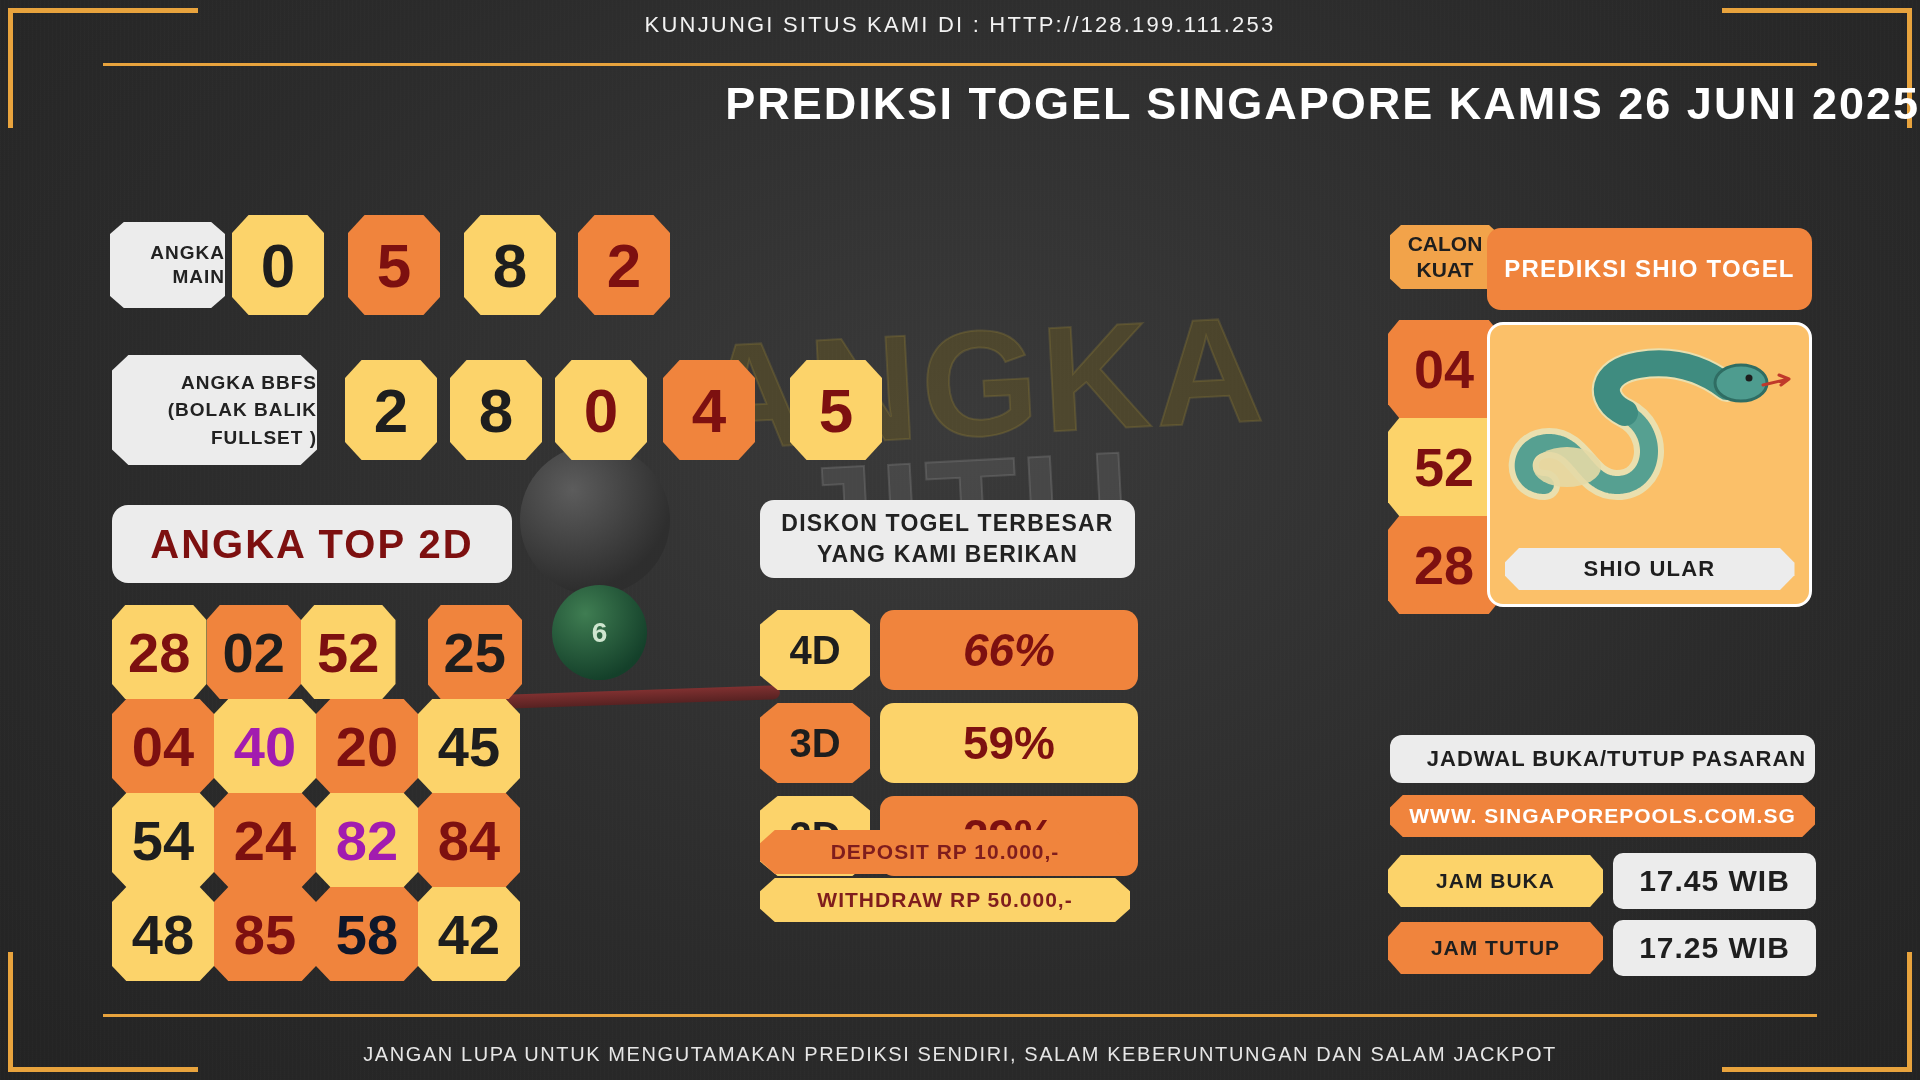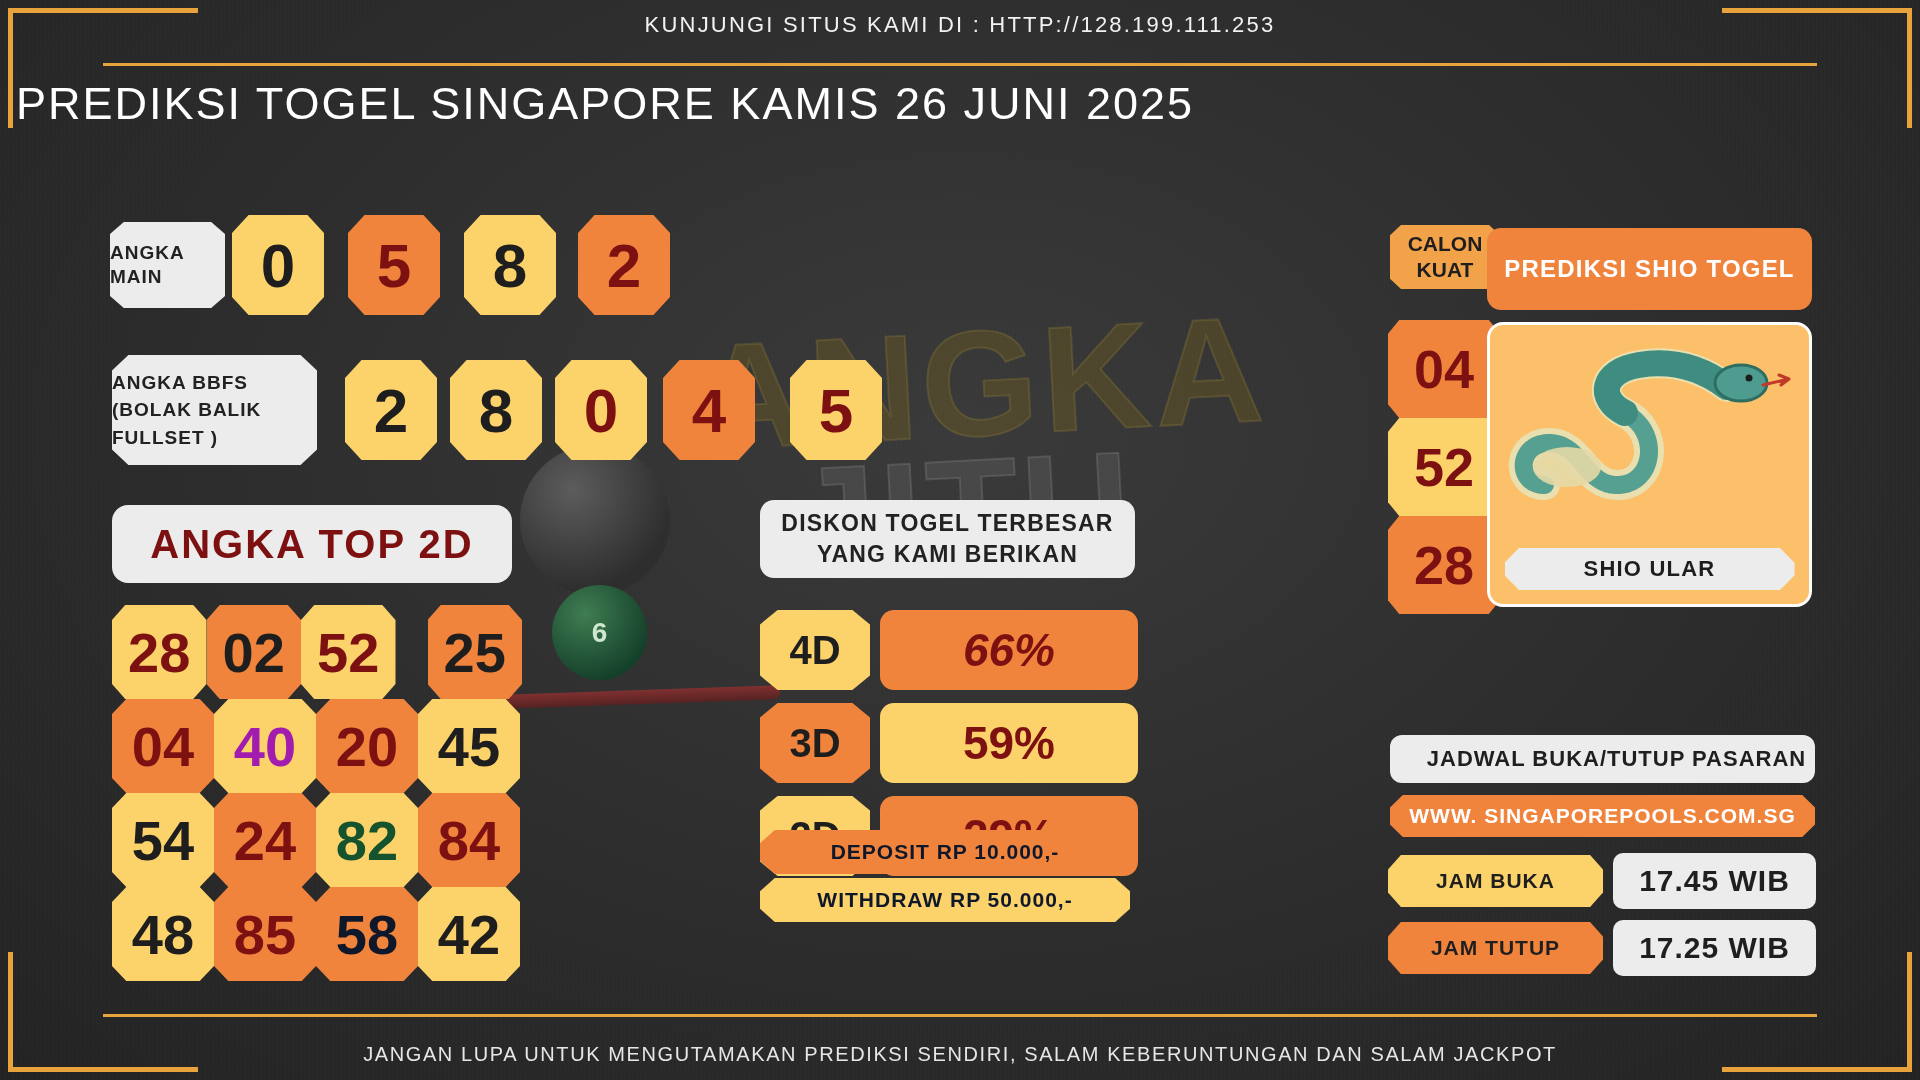--- a/index.html
+++ b/index.html
@@ -50,22 +50,22 @@
     color: #f2f2f2; font-size: 22px; letter-spacing: 2.2px;
     font-weight: 400;
   }
   .footer-note {
     position: absolute; bottom: 14px; left: 0; right: 0;
     text-align: center;
     color: #e6e6e6; font-size: 20px; letter-spacing: 1.6px;
   }
   .main-title {
     position: absolute; top: 78px; left: 0; right: 0;
-    text-align: left;
-    color: #ffffff; font-size: 45px; font-weight: 400; letter-spacing: 2px; padding-left: 16px;
+    text-align: right;
+    color: #ffffff; font-size: 45px; font-weight: 700; letter-spacing: 2px; padding-left: 16px;
   }
 
   
   .watermark {
     position: absolute; left: 700px; top: 320px;
     font-size: 150px; font-weight: 800; letter-spacing: 4px;
     color: rgba(120,100,30,0.35);
     -webkit-text-stroke: 2px rgba(160,140,60,0.25);
     line-height: 0.85;
     transform: rotate(-3deg);
@@ -102,21 +102,21 @@
   .oct {
     
     clip-path: polygon(18% 0%, 82% 0%, 100% 18%, 100% 82%, 82% 100%, 18% 100%, 0% 82%, 0% 18%);
     display: flex; align-items: center; justify-content: center;
     font-weight: 700;
   }
   .label-pill {
     background: #ececec;
     border-radius: 12px;
     display: flex; align-items: center; justify-content: center;
-    text-align: left;
+    text-align: right;
     color: #222;
     font-weight: 700;
   }
 
   
   .abs { position: absolute; }
 
   
   #angka-main-label { left: 110px; top: 222px; width: 115px; height: 86px; font-size: 19px; letter-spacing: 1px; line-height: 1.25;
     clip-path: polygon(12% 0%, 88% 0%, 100% 14%, 100% 86%, 88% 100%, 12% 100%, 0% 86%, 0% 14%);}
@@ -156,21 +156,21 @@
   }
   .dsk-val {
     margin-left: 10px;
     width: 258px; height: 80px; font-size: 46px; font-weight: 700; color: #7d1010;
     display: flex; align-items: center; justify-content: center;
     border-radius: 14px;
   }
   .dw-pill {
     position: absolute; left: 760px; width: 370px; height: 44px;
     display: flex; align-items: center; justify-content: center;
-    font-size: 21px; font-weight: 700; color: #0f172a; letter-spacing: 1px;
+    font-size: 21px; font-weight: 700; color: #7f1d1d; letter-spacing: 1px;
     clip-path: polygon(4% 0%, 96% 0%, 100% 30%, 100% 70%, 96% 100%, 4% 100%, 0% 70%, 0% 30%);
   }
 
   
   #calon-kuat-label {
     left: 1390px; top: 225px; width: 110px; height: 64px;
     background: #f2a34a; color: #1e1e1e; font-size: 21px; font-weight: 700;
     display: flex; align-items: center; justify-content: center; text-align: center; line-height: 1.25;
     clip-path: polygon(10% 0%, 90% 0%, 100% 16%, 100% 84%, 90% 100%, 10% 100%, 0% 84%, 0% 16%);
   }
@@ -290,21 +290,21 @@
       </div>
       <div class="row">
         <div class="cell" style="background: rgb(240, 132, 61); color: rgb(125, 16, 16);">04</div>
         <div class="cell" style="background: rgb(252, 211, 106); color: #a21caf;">40</div>
         <div class="cell" style="background: rgb(240, 132, 61); color: rgb(125, 16, 16);">20</div>
         <div class="cell" style="background: rgb(252, 211, 106); color: rgb(30, 30, 30);">45</div>
       </div>
       <div class="row">
         <div class="cell" style="background: rgb(252, 211, 106); color: rgb(30, 30, 30);">54</div>
         <div class="cell" style="background: rgb(240, 132, 61); color: rgb(125, 16, 16);">24</div>
-        <div class="cell" style="background: rgb(252, 211, 106); color: #14532d;">82</div>
+        <div class="cell" style="background: rgb(252, 211, 106); color: #a21caf;">82</div>
         <div class="cell" style="background: rgb(240, 132, 61); color: rgb(125, 16, 16);">84</div>
       </div>
       <div class="row">
         <div class="cell" style="background: rgb(252, 211, 106); color: rgb(30, 30, 30);">48</div>
         <div class="cell" style="background: rgb(240, 132, 61); color: rgb(125, 16, 16);">85</div>
         <div class="cell" style="background: rgb(240, 132, 61); color: #0f172a;">58</div>
         <div class="cell" style="background: rgb(252, 211, 106); color: rgb(30, 30, 30);">42</div>
       </div>
     </div>
 

